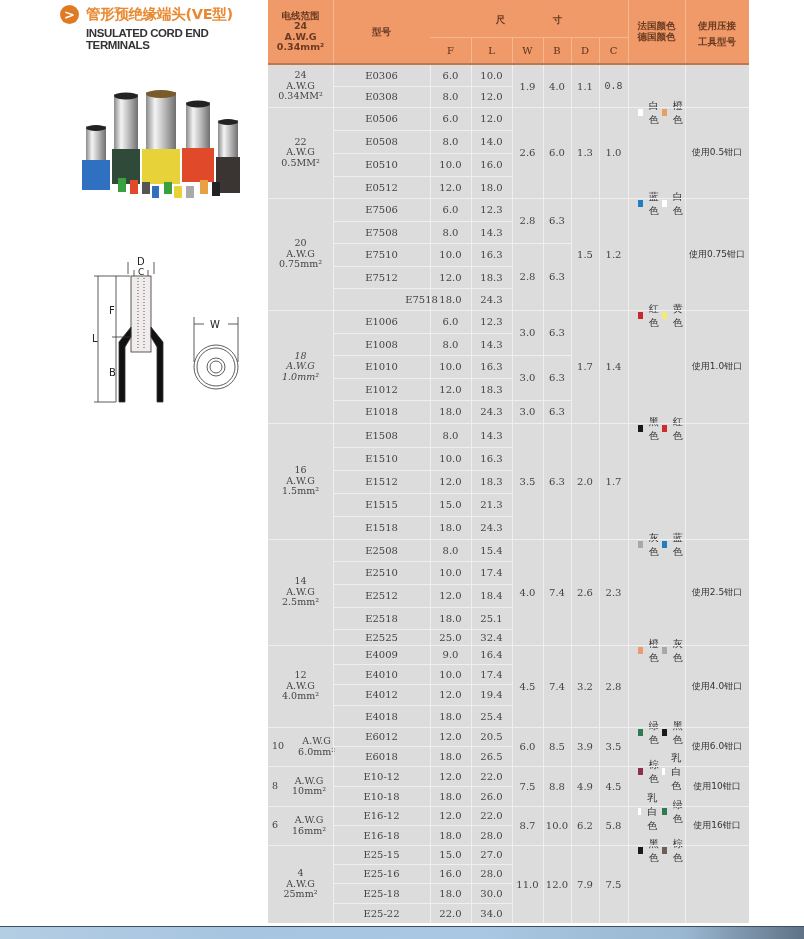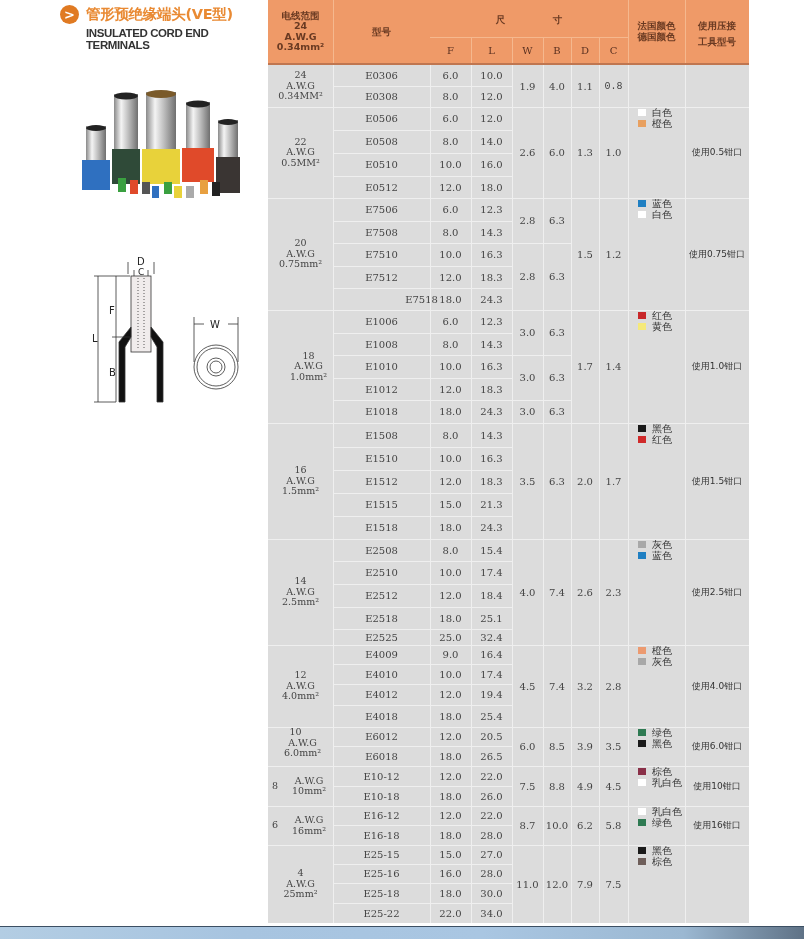--- a/index.html
+++ b/index.html
@@ -22,21 +22,21 @@
   .cell { position: absolute; display: flex; align-items: center; justify-content: center; text-align: center;
     font-family: "DejaVu Serif", serif; font-size: 10px; color: #444; line-height: 11px; }
   .hdr { background: #ef9a68; color: #6a3a22; font-family: "DejaVu Sans", sans-serif; font-weight: bold; font-size: 9.5px; }
   .hdr.sub { font-family: "DejaVu Serif", serif; font-weight: normal; font-size: 10px; color: #5a3020; }
   .hdr-bottom { position: absolute; left: 0; top: 63px; width: 481px; height: 2px; background: #c07650; }
   .vline { position: absolute; width: 1px; background: #efefef; }
   .hline { position: absolute; height: 1px; background: #efefef; }
   .hvline { position: absolute; width: 1px; background: #f5b88e; }
   .hhline { position: absolute; height: 1px; background: #f5b88e; }
 
-  .colors { position: absolute; display: flex; flex-direction: column; }
+  .colors { position: absolute; display: flex; justify-content: center; }
   .color-item { display: flex; align-items: center; height: 11px; font-family: "DejaVu Sans", sans-serif; font-size: 10px; color: #333; }
   .swatch { width: 8px; height: 7px; margin-right: 6px; display: inline-block; }
   .tool { font-family: "DejaVu Sans", sans-serif; font-size: 9px; color: #333; }
   .awg { flex-direction: column; font-size: 9.5px; line-height: 10.5px; }
 
   .bottom-bar { position: absolute; left: 0; top: 926px; width: 804px; height: 13px;
     background: linear-gradient(90deg, #b3cde3 0%, #a7c4e0 30%, #a9c6e2 60%, #9bb8d2 85%, #5f7286 100%);
     border-top: 1px solid #3c4f63; }
 </style>
 </head>
@@ -257,21 +257,21 @@
         <span class="swatch" style="background: rgb(31, 127, 194);"></span>
         <span>蓝色</span>
       </div>
       <div class="color-item">
         <span class="swatch" style="background: rgb(255, 255, 255);"></span>
         <span>白色</span>
       </div>
     </div>
     <div class="cell tool" style="left: 417px; top: 198px; width: 64px; height: 112px;">使用0.75钳口</div>
     <div class="hline" style="left: 0px; top: 198px; width: 481px;"></div>
-    <div class="cell awg" style="left: 8px; top: 310px; width: 65px; height: 113px;">
+    <div class="cell awg" style="left: 0px; top: 310px; width: 65px; height: 113px; font-style: italic;">
       <span>18</span>
       <span style="display: flex; flex-direction: column; align-items: center;">
         <span>A.W.G</span>
         <span>1.0mm²</span>
       </span>
     </div>
     <div class="cell" style="left: 65px; top: 310px; width: 97px; height: 23px;">E1006</div>
     <div class="cell" style="left: 162px; top: 310px; width: 41px; height: 23px;">6.0</div>
     <div class="cell" style="left: 203px; top: 310px; width: 41px; height: 23px;">12.3</div>
     <div class="cell" style="left: 65px; top: 333px; width: 97px; height: 22px;">E1008</div>
@@ -345,21 +345,20 @@
     <div class="colors" style="left: 370px; top: 423px; width: 47px; height: 116px;">
       <div class="color-item">
         <span class="swatch" style="background: rgb(26, 26, 26);"></span>
         <span>黑色</span>
       </div>
       <div class="color-item">
         <span class="swatch" style="background: rgb(208, 42, 42);"></span>
         <span>红色</span>
       </div>
     </div>
-    <div class="cell tool" style="left: 417px; top: 423px; width: 64px; height: 116px;">使用1.5钳口</div>
     <div class="hline" style="left: 0px; top: 423px; width: 481px;"></div>
     <div class="cell awg" style="left: 0px; top: 539px; width: 65px; height: 106px;">
       <span>14</span>
       <span style="display: flex; flex-direction: column; align-items: center;">
         <span>A.W.G</span>
         <span>2.5mm²</span>
       </span>
     </div>
     <div class="cell" style="left: 65px; top: 539px; width: 97px; height: 22px;">E2508</div>
     <div class="cell" style="left: 162px; top: 539px; width: 41px; height: 22px;">8.0</div>
@@ -427,21 +426,21 @@
         <span class="swatch" style="background: rgb(236, 154, 112);"></span>
         <span>橙色</span>
       </div>
       <div class="color-item">
         <span class="swatch" style="background: rgb(168, 168, 168);"></span>
         <span>灰色</span>
       </div>
     </div>
     <div class="cell tool" style="left: 417px; top: 645px; width: 64px; height: 82px;">使用4.0钳口</div>
     <div class="hline" style="left: 0px; top: 645px; width: 481px;"></div>
-    <div class="cell awg" style="left: 0px; top: 727px; width: 65px; height: 39px; flex-direction: column; justify-content: flex-start; padding-left: 4px;">
+    <div class="cell awg" style="left: 0px; top: 727px; width: 65px; height: 39px; flex-direction: row; justify-content: flex-start; padding-left: 4px;">
       <span style="margin-right: 14px;">10</span>
       <span style="display: flex; flex-direction: column; align-items: center;">
         <span>A.W.G</span>
         <span>6.0mm²</span>
       </span>
     </div>
     <div class="cell" style="left: 65px; top: 727px; width: 97px; height: 19px;">E6012</div>
     <div class="cell" style="left: 162px; top: 727px; width: 41px; height: 19px;">12.0</div>
     <div class="cell" style="left: 203px; top: 727px; width: 41px; height: 19px;">20.5</div>
     <div class="cell" style="left: 65px; top: 746px; width: 97px; height: 20px;">E6018</div>

